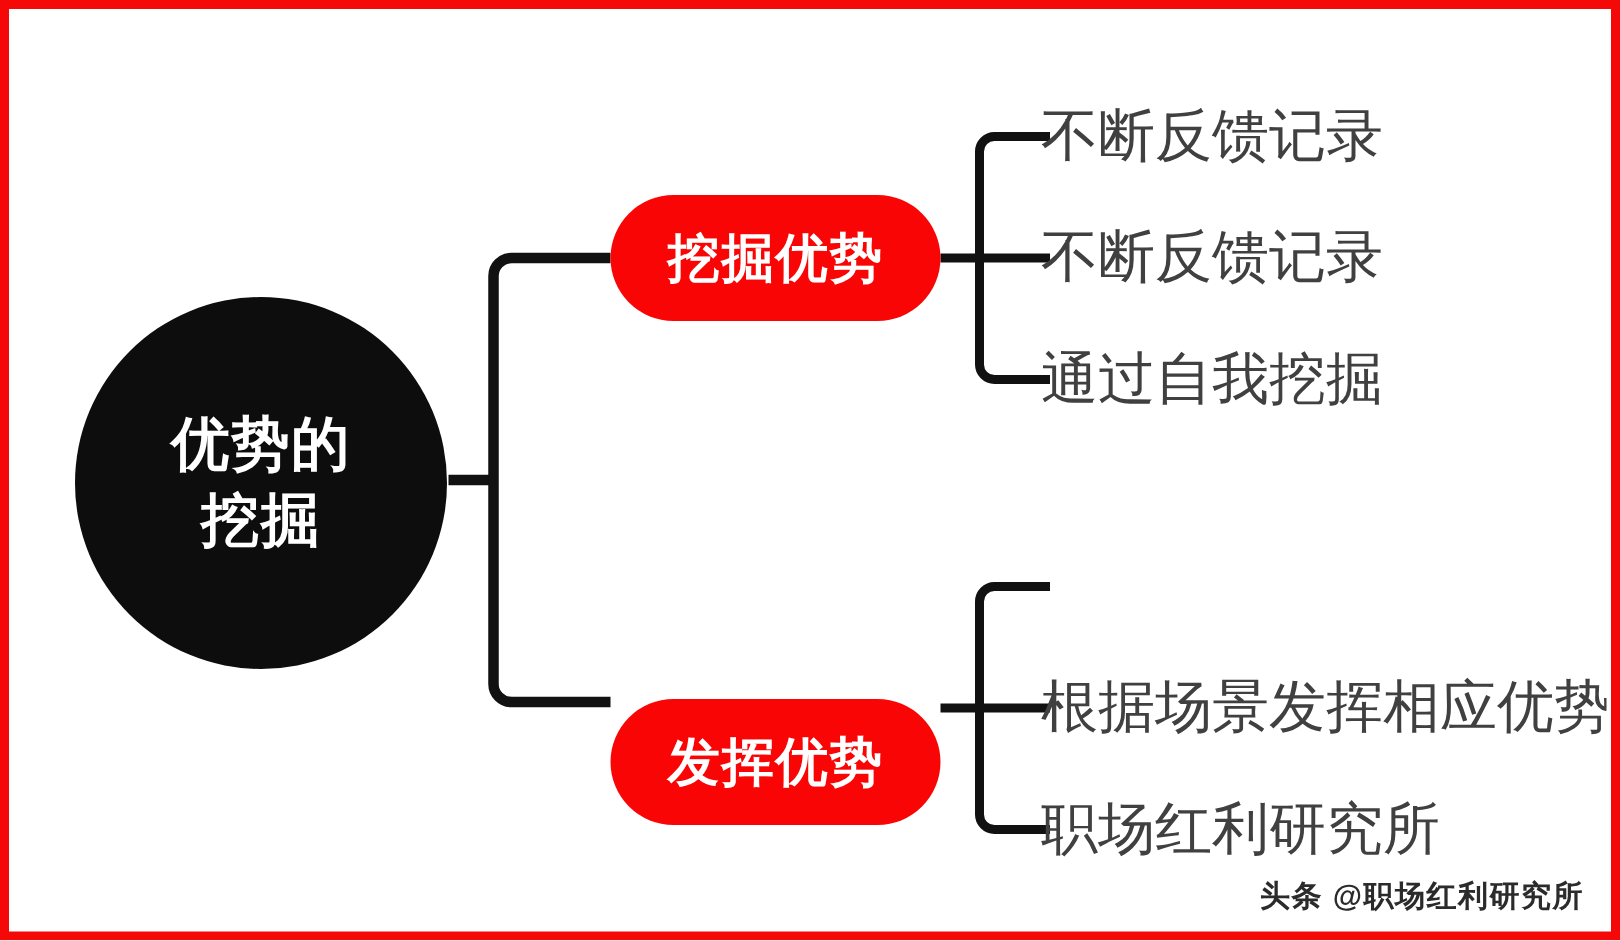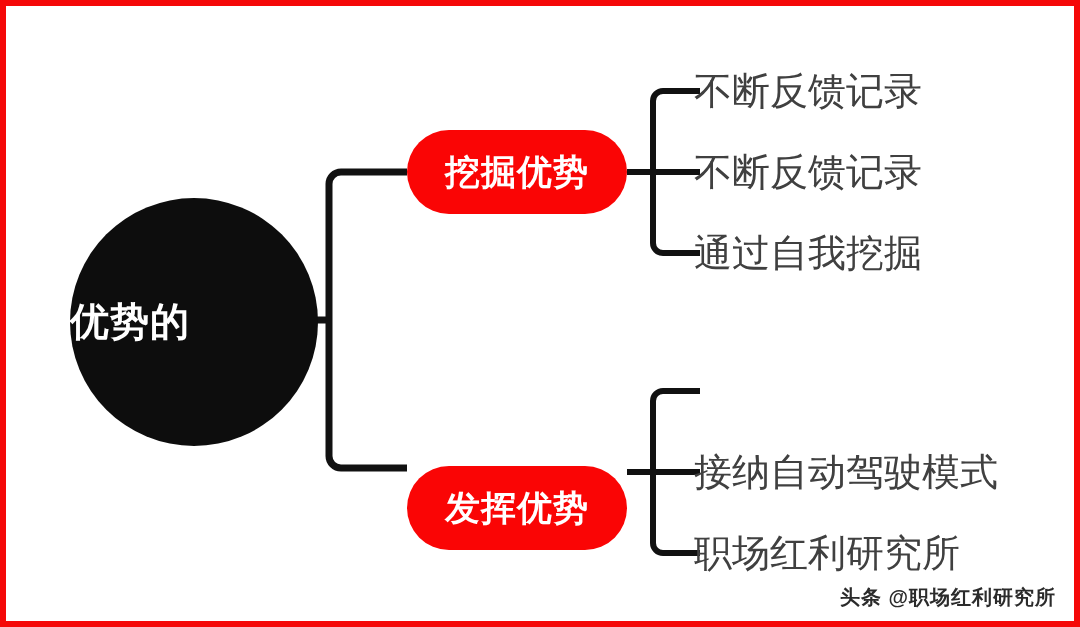--- a/index.html
+++ b/index.html
@@ -34,28 +34,29 @@
     height: 615px;
     box-sizing: border-box;
     border: 3px solid #ffffff;
     pointer-events: none;
     z-index: 59;
   }
 
   
   .root-node {
     position: absolute;
-    left: 70px;
+    left: 50px;
     top: 198px;
     width: 248px;
     height: 248px;
     border-radius: 50%;
     background: #0d0d0d;
     display: flex;
     flex-direction: column;
+    align-items: center;
     justify-content: center;
     z-index: 20;
   }
   .root-line {
     color: #ffffff;
     font-size: 39px;
     font-weight: bold;
     line-height: 1.32;
     letter-spacing: 1px;
     white-space: nowrap;
@@ -133,34 +134,35 @@
       <path d="M627,172 L700,172"></path>
       <path d="M700,91 L663,91 A10,10 0 0 0 653,101 L653,243 A10,10 0 0 0 663,253 L700,253"></path>
 
       <path d="M627,472 L700,472"></path>
       <path d="M700,391 L663,391 A10,10 0 0 0 653,401 L653,543 A10,10 0 0 0 663,553 L700,553"></path>
     </g>
   </svg>
 
   <div class="root-node">
     <div class="root-line">优势的</div>
+    <div class="root-line">挖掘</div>
   </div>
 
   <div class="pill" id="pill-1">
     <span class="pill-label">挖掘优势</span>
   </div>
 
   <div class="pill" id="pill-2">
     <span class="pill-label">发挥优势</span>
   </div>
 
   <div class="leaf" style="left:694px; top:72px;">不断反馈记录</div>
   <div class="leaf" style="left:694px; top:153px;">不断反馈记录</div>
   <div class="leaf" style="left:694px; top:234px;">通过自我挖掘</div>
 
-  <div class="leaf" style="left:694px; top:453px;">接纳自动驾驶模式</div>
+  <div class="leaf" style="left:694px; top:453px;">根据场景发挥相应优势</div>
   <div class="leaf" style="left:694px; top:534px;">职场红利研究所</div>
 
   <div class="watermark">头条 @职场红利研究所</div>
 
   <div class="frame-inner"></div>
   <div class="frame"></div>
 </div>
 
 </body></html>

